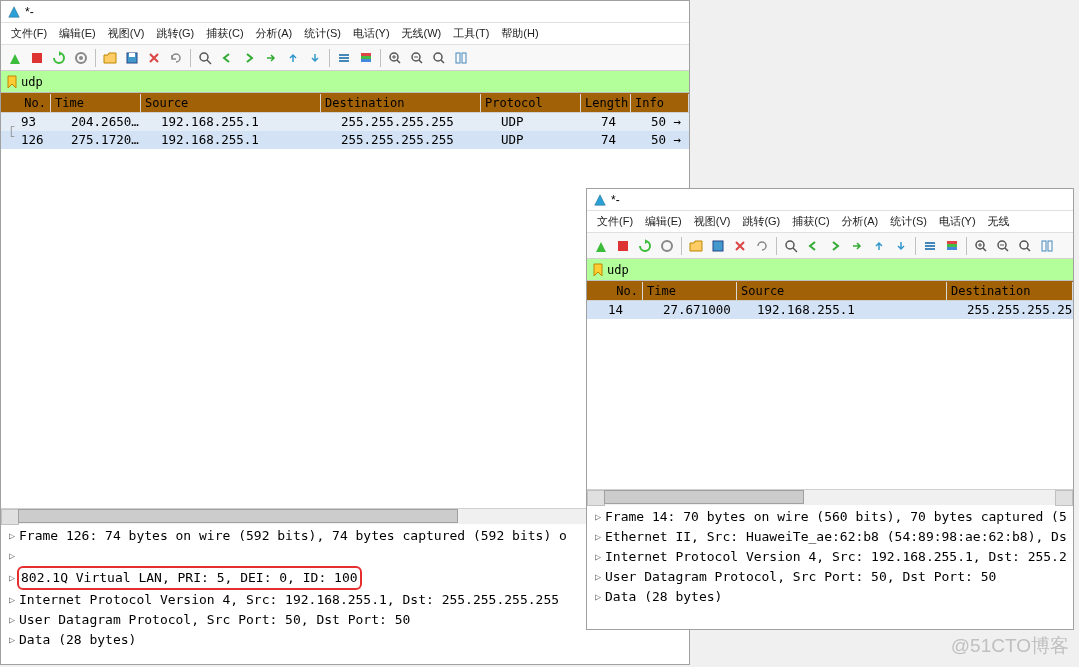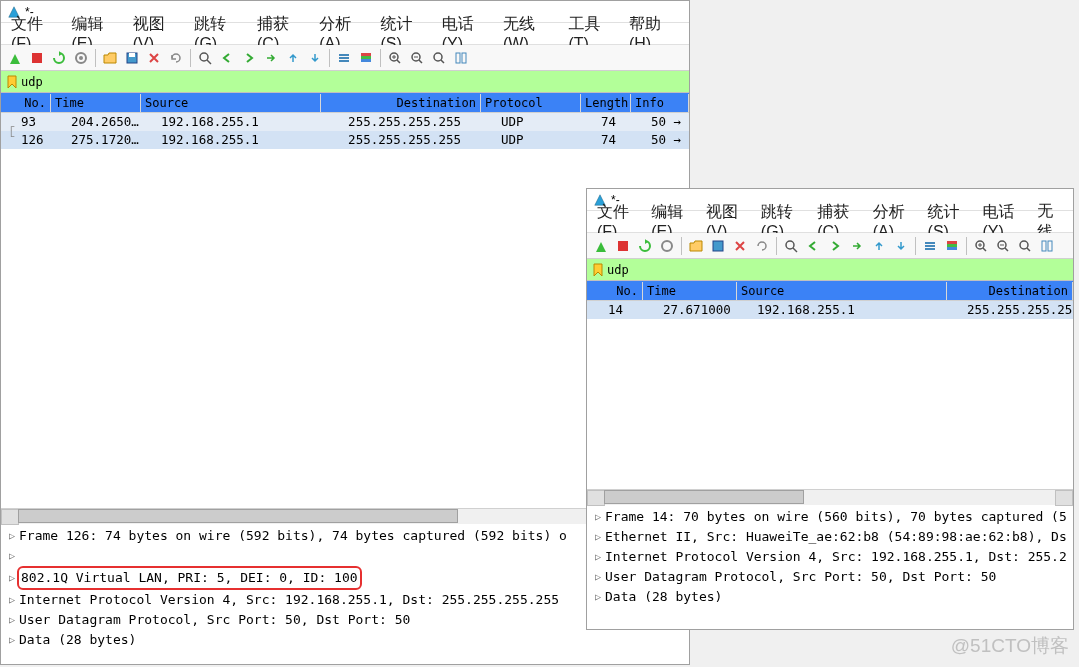--- a/index.html
+++ b/index.html
@@ -34,21 +34,21 @@
 .shark-icon {
   width: 14px; height: 14px;
   display: inline-block;
 }
 .menubar {
   height: 22px;
   display: flex;
   align-items: center;
   padding: 0 6px;
   gap: 4px;
-  font-size: 16px;
+  font-size: 11px;
   color: #222;
   border-bottom: 1px solid #e0e0e0;
 }
 .menubar span { padding: 1px 4px; cursor: default; }
 .toolbar {
   height: 26px;
   display: flex;
   align-items: center;
   padding: 2px 4px;
   gap: 2px;
@@ -84,21 +84,21 @@
   font-family: monospace;
   font-size: 12px;
   height: 100%;
 }
 .packet-list {
   background: #fff;
   overflow: hidden;
 }
 .pl-header {
   display: flex;
-  background: #3b82f6;
+  background: #a16207;
   border-bottom: 1px solid #d0d0d0;
   font-size: 12px;
   height: 20px;
   align-items: center;
 }
 .pl-header > div {
   border-right: 1px solid #d8d8d8;
   padding: 2px 4px;
   font-family: monospace;
 }
@@ -108,21 +108,21 @@
   height: 18px;
   align-items: center;
   border-bottom: 1px solid transparent;
 }
 .pl-row > div { padding: 1px 20px; white-space: nowrap; overflow: hidden; }
 .pl-row.sel { background: #d3e2f4; }
 .pl-row.blue { background: #e4ecf6; }
 .c-no { width: 50px; text-align: right; }
 .c-time { width: 90px; }
 .c-src { width: 180px; }
-.c-dst { width: 160px; text-align: right; }
+.c-dst { width: 160px; }
 .c-proto { width: 100px; }
 .c-len { width: 50px; text-align: left; }
 .c-info { flex: 1; }
 .w2 .c-no { width: 56px; }
 .w2 .c-time { width: 94px; }
 .w2 .c-src { width: 210px; }
 .w2 .c-dst { flex: 1; }
 .tree-indicator {
   position: absolute;
   left: 7px;

